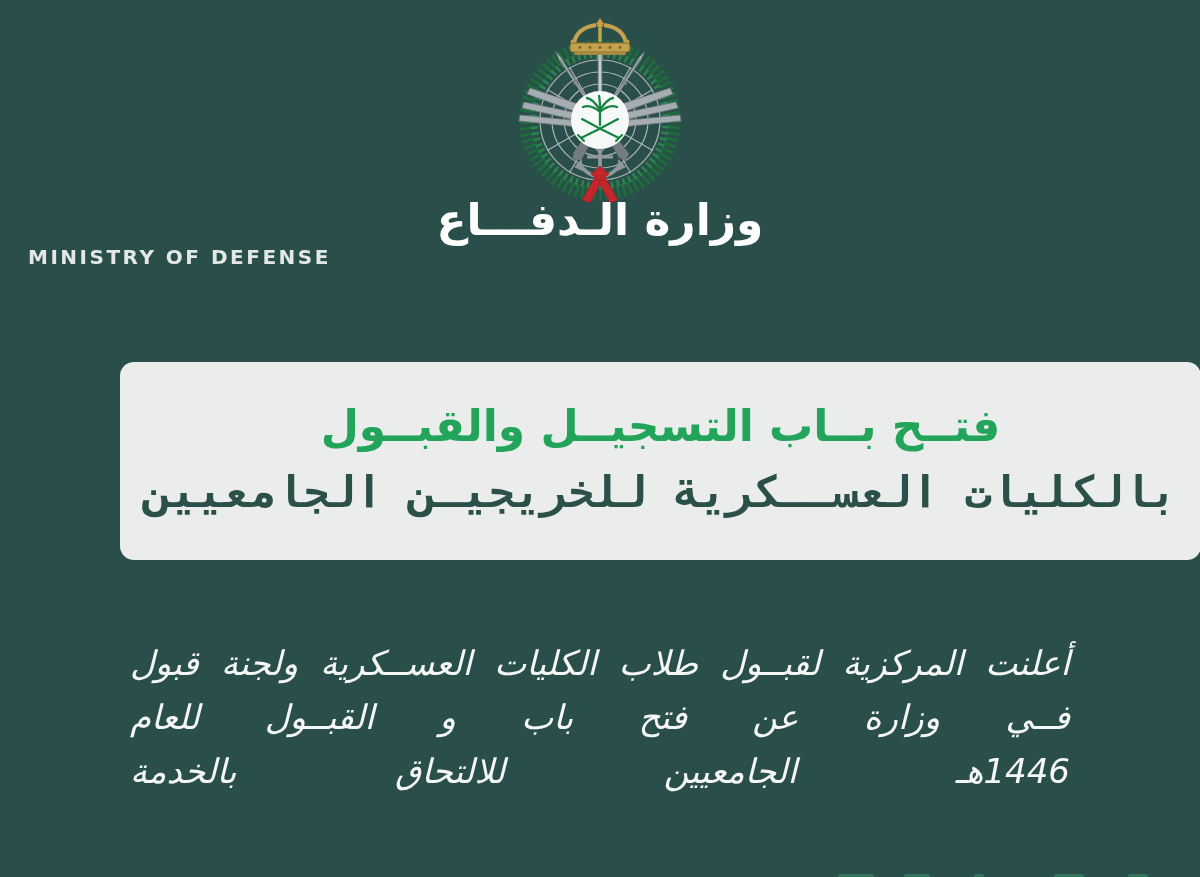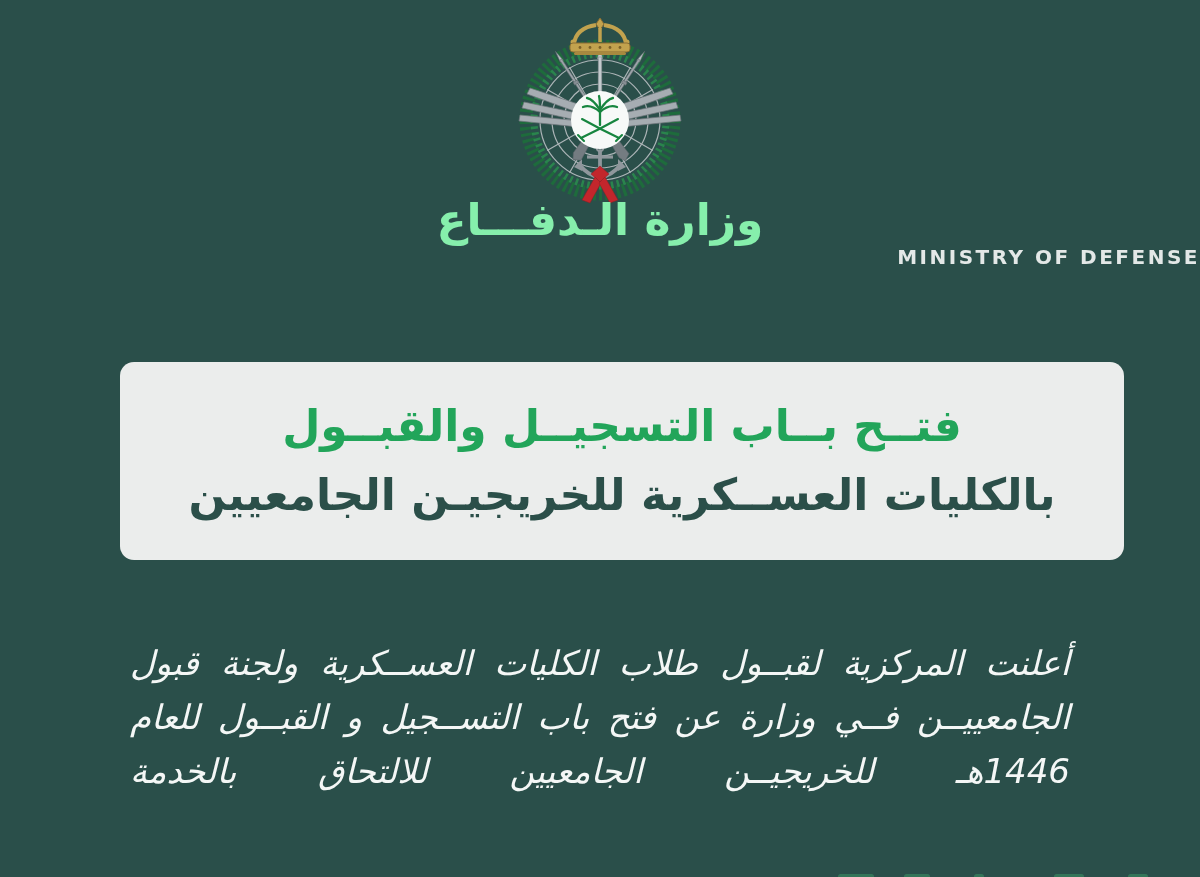--- a/index.html
+++ b/index.html
@@ -20,40 +20,40 @@
     font-family:"DejaVu Sans","Liberation Sans",sans-serif;
   }
   .page{
     position:relative;width:1200px;height:877px;
     background:var(--background);overflow:hidden;
   }
   .emblem{position:absolute;left:500px;top:16px;width:200px;height:200px;}
   .ar-name{
     position:absolute;left:0;right:0;top:196px;
     text-align:center;direction:rtl;
-    color:#86efac;font-size:44px;font-weight:bold;line-height:1.1;
+    color:#ffffff;font-size:44px;font-weight:bold;line-height:1.1;
   }
   .en-name{
     position:absolute;left:0;right:0;top:247px;
-    text-align:right;color:#e3e8e7;
-    font-size:20px;font-weight:bold;letter-spacing:2.5px;line-height:1;
+    text-align:left;color:#e3e8e7;
+    font-size:20px;font-weight:bold;letter-spacing:2.5px;line-height:1;padding-left:28px;
   }
   .card{
-    position:absolute;left:120px;top:362px;width:1004px;height:198px;
+    position:absolute;left:120px;top:362px;width:1081px;height:198px;
     background:var(--card-bg);border-radius:14px;
     display:flex;flex-direction:column;align-items:center;justify-content:center;
     gap:16px;direction:rtl;padding:0 24px;
   }
   .card-line-green{
     color:var(--accent-green);font-size:44px;font-weight:bold;
     line-height:1.2;white-space:nowrap;text-align:center;
   }
   .card-line-dark{
     color:var(--heading-dark);font-size:44px;font-weight:bold;
-    line-height:1.2;white-space:nowrap;text-align:center;
+    line-height:1.2;white-space:nowrap;text-align:center;font-family:Liberation Mono, monospace;
   }
   .body-text{
     position:absolute;left:130px;top:636px;width:940px;
     direction:rtl;
   }
   .body-line{
     color:var(--body-text);font-size:34px;line-height:54px;font-weight:normal;
     text-align:justify;text-align-last:justify;white-space:nowrap;
     display:flex;justify-content:space-between;
   }
@@ -192,34 +192,31 @@
         <span>أعلنت</span>
         <span>المركزية</span>
         <span>لقبــول</span>
         <span>طلاب</span>
         <span>الكليات</span>
         <span>العســكرية</span>
         <span>ولجنة</span>
         <span>قبول</span>
       </div>
     <div class="body-line">
-        <span>الجامعييــن</span>
         <span>فــي</span>
         <span>وزارة</span>
         <span>عن</span>
         <span>فتح</span>
         <span>باب</span>
-        <span>التســجيل</span>
         <span>و</span>
         <span>القبــول</span>
         <span>للعام</span>
       </div>
     <div class="body-line">
         <span>1446هـ</span>
-        <span>للخريجيــن</span>
         <span>الجامعيين</span>
         <span>للالتحاق</span>
         <span>بالخدمة</span>
       </div>
   </div>
 
   <div class="cutoff">
     <i style="width:36px;margin-right:30px"></i>
     <i style="width:26px;margin-right:44px"></i>
     <i style="width:10px;margin-right:70px"></i>

